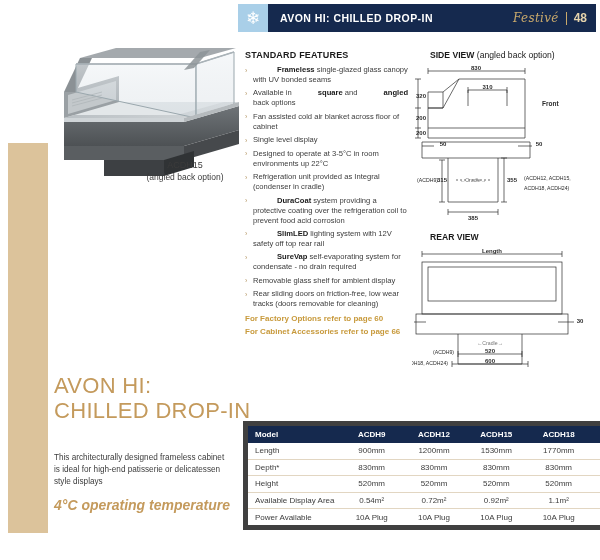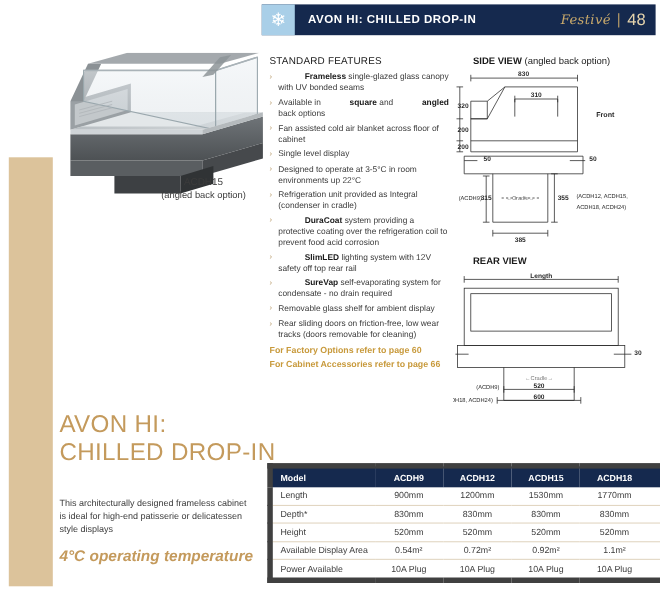--- a/index.html
+++ b/index.html
@@ -60,22 +60,22 @@
     color: #c9a96b;
     letter-spacing: .3px;
   }
   .brand-div {
     width: 1px; height: 13px;
     background: #c9a96b;
     margin: 0 7px;
   }
   .page-num {
     color: #e5d3ac;
-    font-size: 15px;
-    font-weight: normal;
+    font-size: 12px;
+    font-weight: bold;
   }
 
   
   .photo {
     position: absolute;
     left: 44px; top: 48px;
     width: 210px; height: 150px;
   }
   .cap-model, .cap-option {
     position: absolute;
@@ -87,21 +87,21 @@
   .cap-model { left: 125px; top: 160px; font-size: 9px; }
   .cap-option { left: 125px; top: 172px; }
 
   
   .features {
     position: absolute;
     left: 245px; top: 50px;
     width: 165px;
   }
   .sec-head {
-    font-size: 9px; font-weight: normal; color: #1a1a1a;
+    font-size: 9px; font-weight: bold; color: #1a1a1a;
     letter-spacing: .2px; margin-bottom: 5px;
   }
   .feat {
     display: flex;
     font-size: 7.6px;
     line-height: 1.32;
     color: #3c3c3c;
     margin-bottom: 3.4px;
   }
   .feat .chev {

